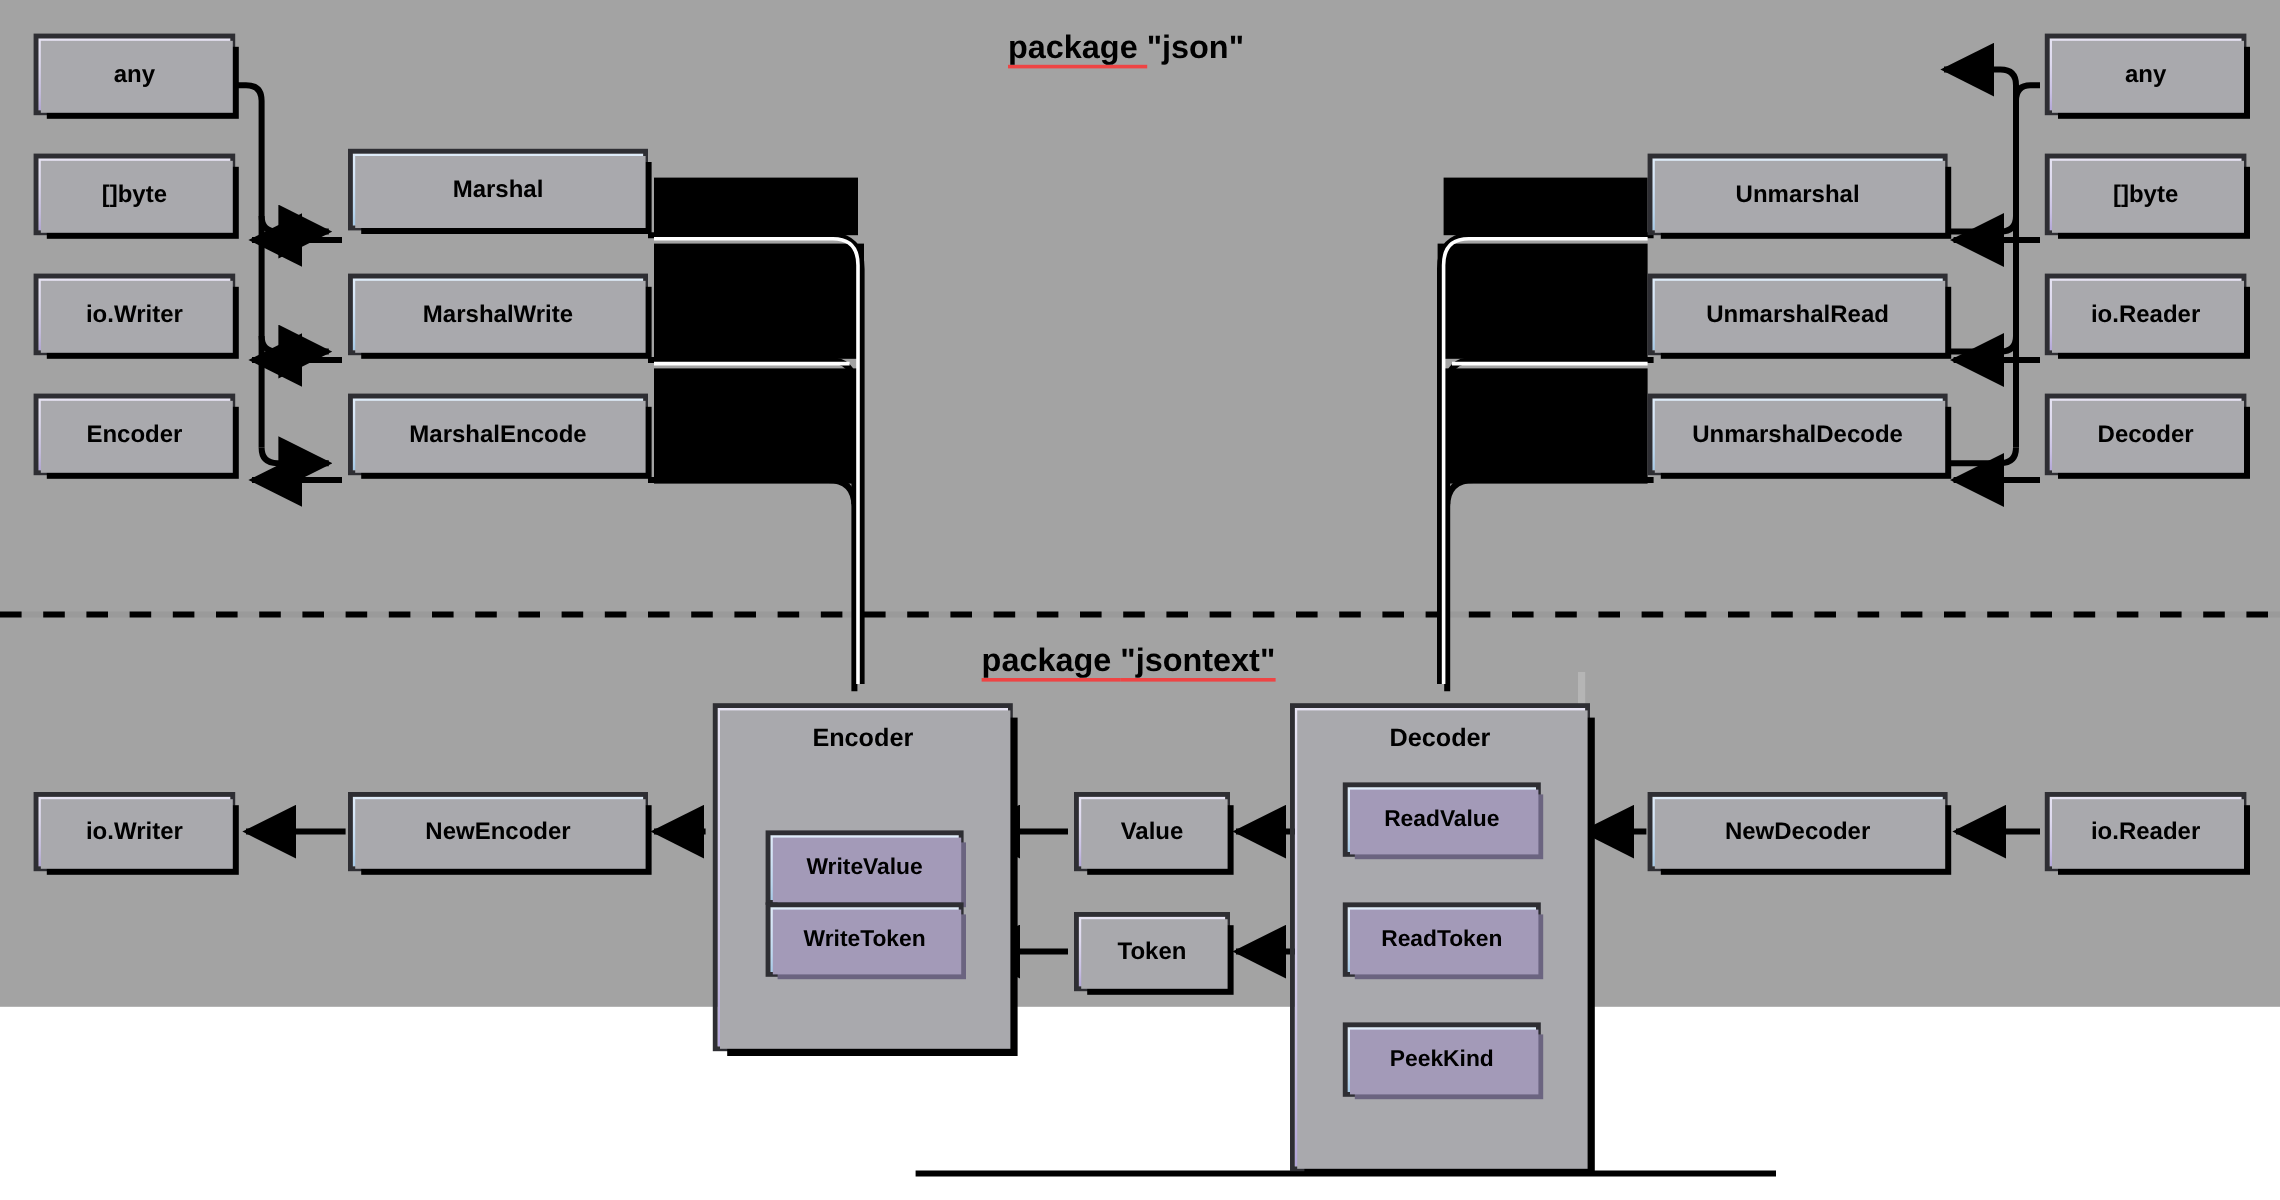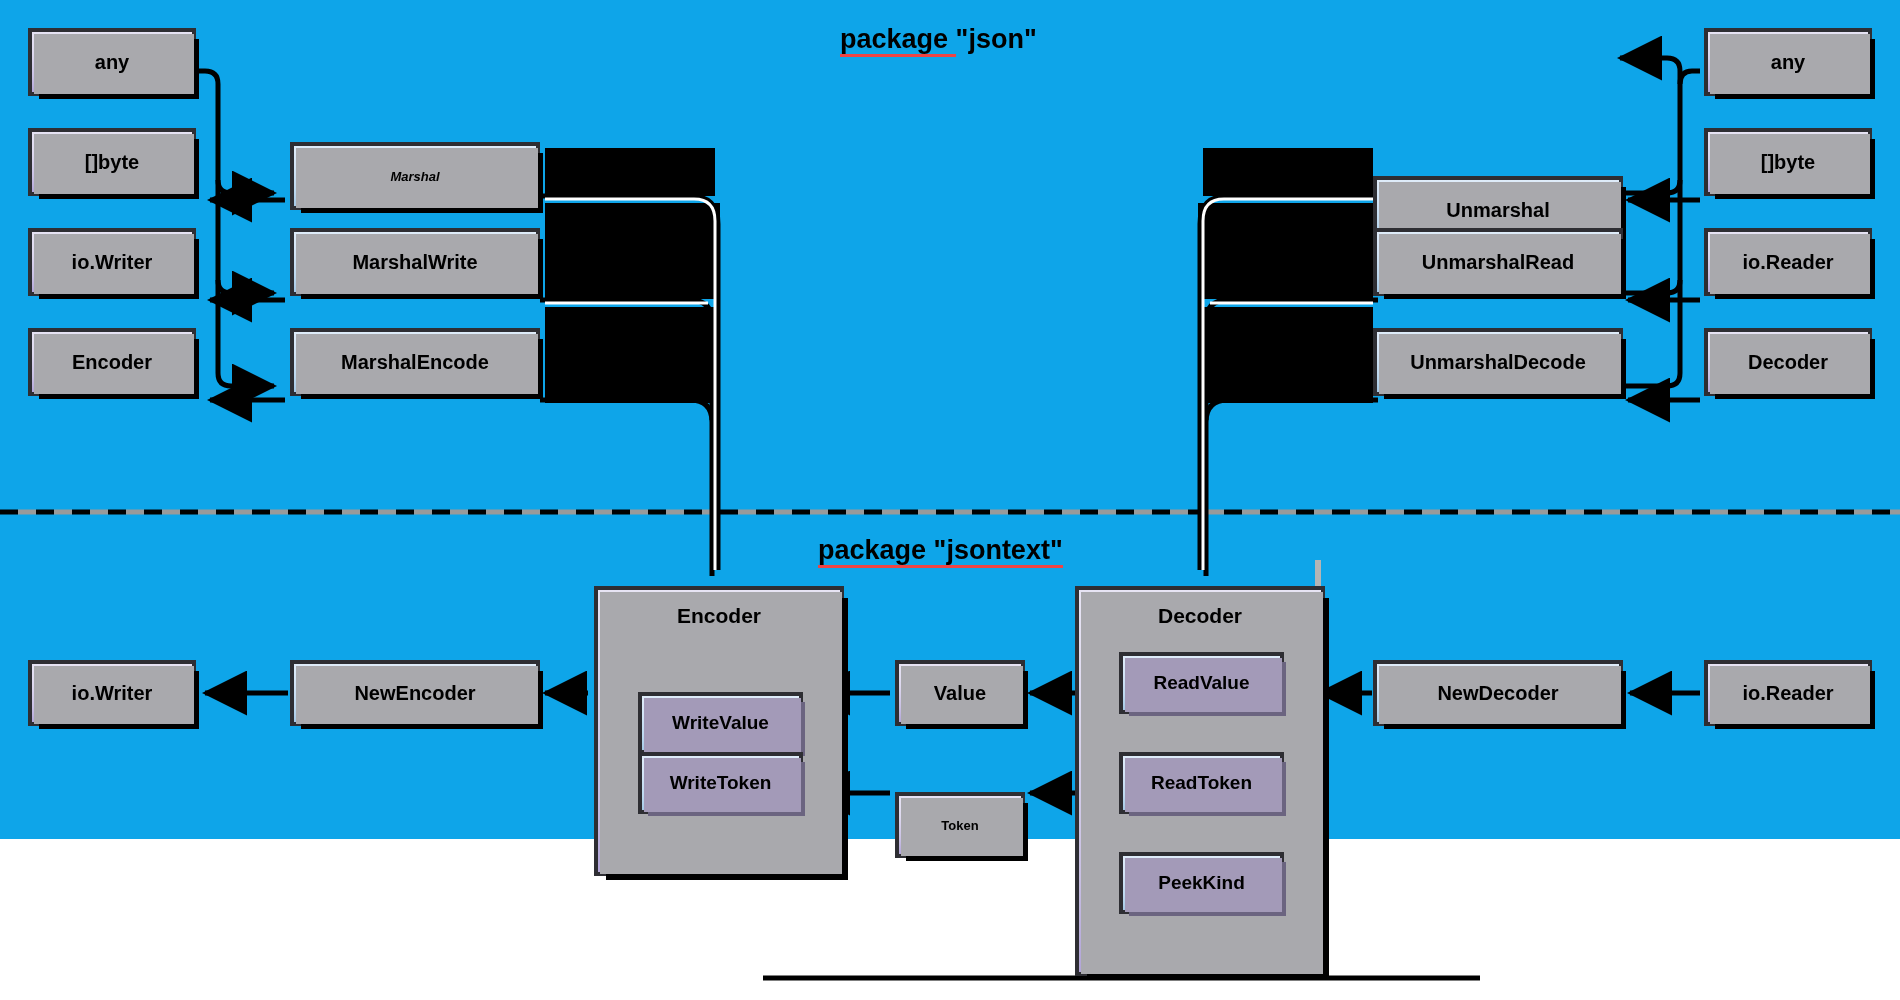--- a/index.html
+++ b/index.html
@@ -1,18 +1,18 @@
 <!DOCTYPE html>
 <html><head>
 <meta charset="utf-8">
 <style>
   html,body{margin:0;padding:0;background:#fff;}
   body{width:1900px;height:1000px;overflow:hidden;
        font-family:"Liberation Sans","DejaVu Sans",sans-serif;}
-  #stage{position:relative;width:1900px;height:839px;background:#0ea5e9;}
+  #stage{position:relative;width:1900px;height:839px;background:#a3a3a3;}
 
   
   .node{position:absolute;box-sizing:border-box;
         border:4px solid #2e2e33;
         display:flex;align-items:center;justify-content:center;
         font-weight:bold;color:#000;text-align:center;
         z-index:40;}
   .node .lbl{pointer-events:none;}
 
   .purple{background:linear-gradient(180deg,#e6e3f3 0%,#ded9ef 35%,#c9c0e4 75%,#b3a6d9 100%);}
@@ -135,31 +135,31 @@
   <div class="node purple" style="left:28px;top:128px;width:168px;height:68px;font-size:20px;">
     <span class="lbl">[]byte</span>
   </div>
   <div class="node purple" style="left:28px;top:228px;width:168px;height:68px;font-size:20px;">
     <span class="lbl">io.Writer</span>
   </div>
   <div class="node purple" style="left:28px;top:328px;width:168px;height:68px;font-size:20px;">
     <span class="lbl">Encoder</span>
   </div>
 
-  <div class="node blue" style="left:290px;top:142px;width:250px;height:68px;font-size:13px;font-style:italic;">
+  <div class="node blue" style="left:290px;top:124px;width:250px;height:68px;font-size:20px;">
     <span class="lbl">Marshal</span>
   </div>
   <div class="node blue" style="left:290px;top:228px;width:250px;height:68px;font-size:20px;">
     <span class="lbl">MarshalWrite</span>
   </div>
   <div class="node blue" style="left:290px;top:328px;width:250px;height:68px;font-size:20px;">
     <span class="lbl">MarshalEncode</span>
   </div>
 
-  <div class="node blue" style="left:1373px;top:128px;width:250px;height:68px;font-size:20px;margin-top:48px;">
+  <div class="node blue" style="left:1373px;top:128px;width:250px;height:68px;font-size:20px;">
     <span class="lbl">Unmarshal</span>
   </div>
   <div class="node blue" style="left:1373px;top:228px;width:250px;height:68px;font-size:20px;align-items:center;">
     <span class="lbl">UnmarshalRead</span>
   </div>
   <div class="node blue" style="left:1373px;top:328px;width:250px;height:68px;font-size:20px;">
     <span class="lbl">UnmarshalDecode</span>
   </div>
 
   <div class="node purple" style="left:1704px;top:28px;width:168px;height:68px;font-size:20px;">
@@ -199,21 +199,21 @@
       <span class="lbl">ReadToken</span>
     </div>
     <div class="node blue" style="left:40px;top:262px;width:165px;height:62px;font-size:19px;">
       <span class="lbl">PeekKind</span>
     </div>
   </div>
 
   <div class="node purple" style="left:895px;top:660px;width:130px;height:66px;font-size:20px;">
     <span class="lbl">Value</span>
   </div>
-  <div class="node purple" style="left:895px;top:792px;width:130px;height:66px;font-size:13px;">
+  <div class="node purple" style="left:895px;top:760px;width:130px;height:66px;font-size:20px;">
     <span class="lbl">Token</span>
   </div>
 
   <div class="node blue" style="left:290px;top:660px;width:250px;height:66px;font-size:20px;">
     <span class="lbl">NewEncoder</span>
   </div>
   <div class="node blue" style="left:1373px;top:660px;width:250px;height:66px;font-size:20px;text-align:right;">
     <span class="lbl">NewDecoder</span>
   </div>
 

